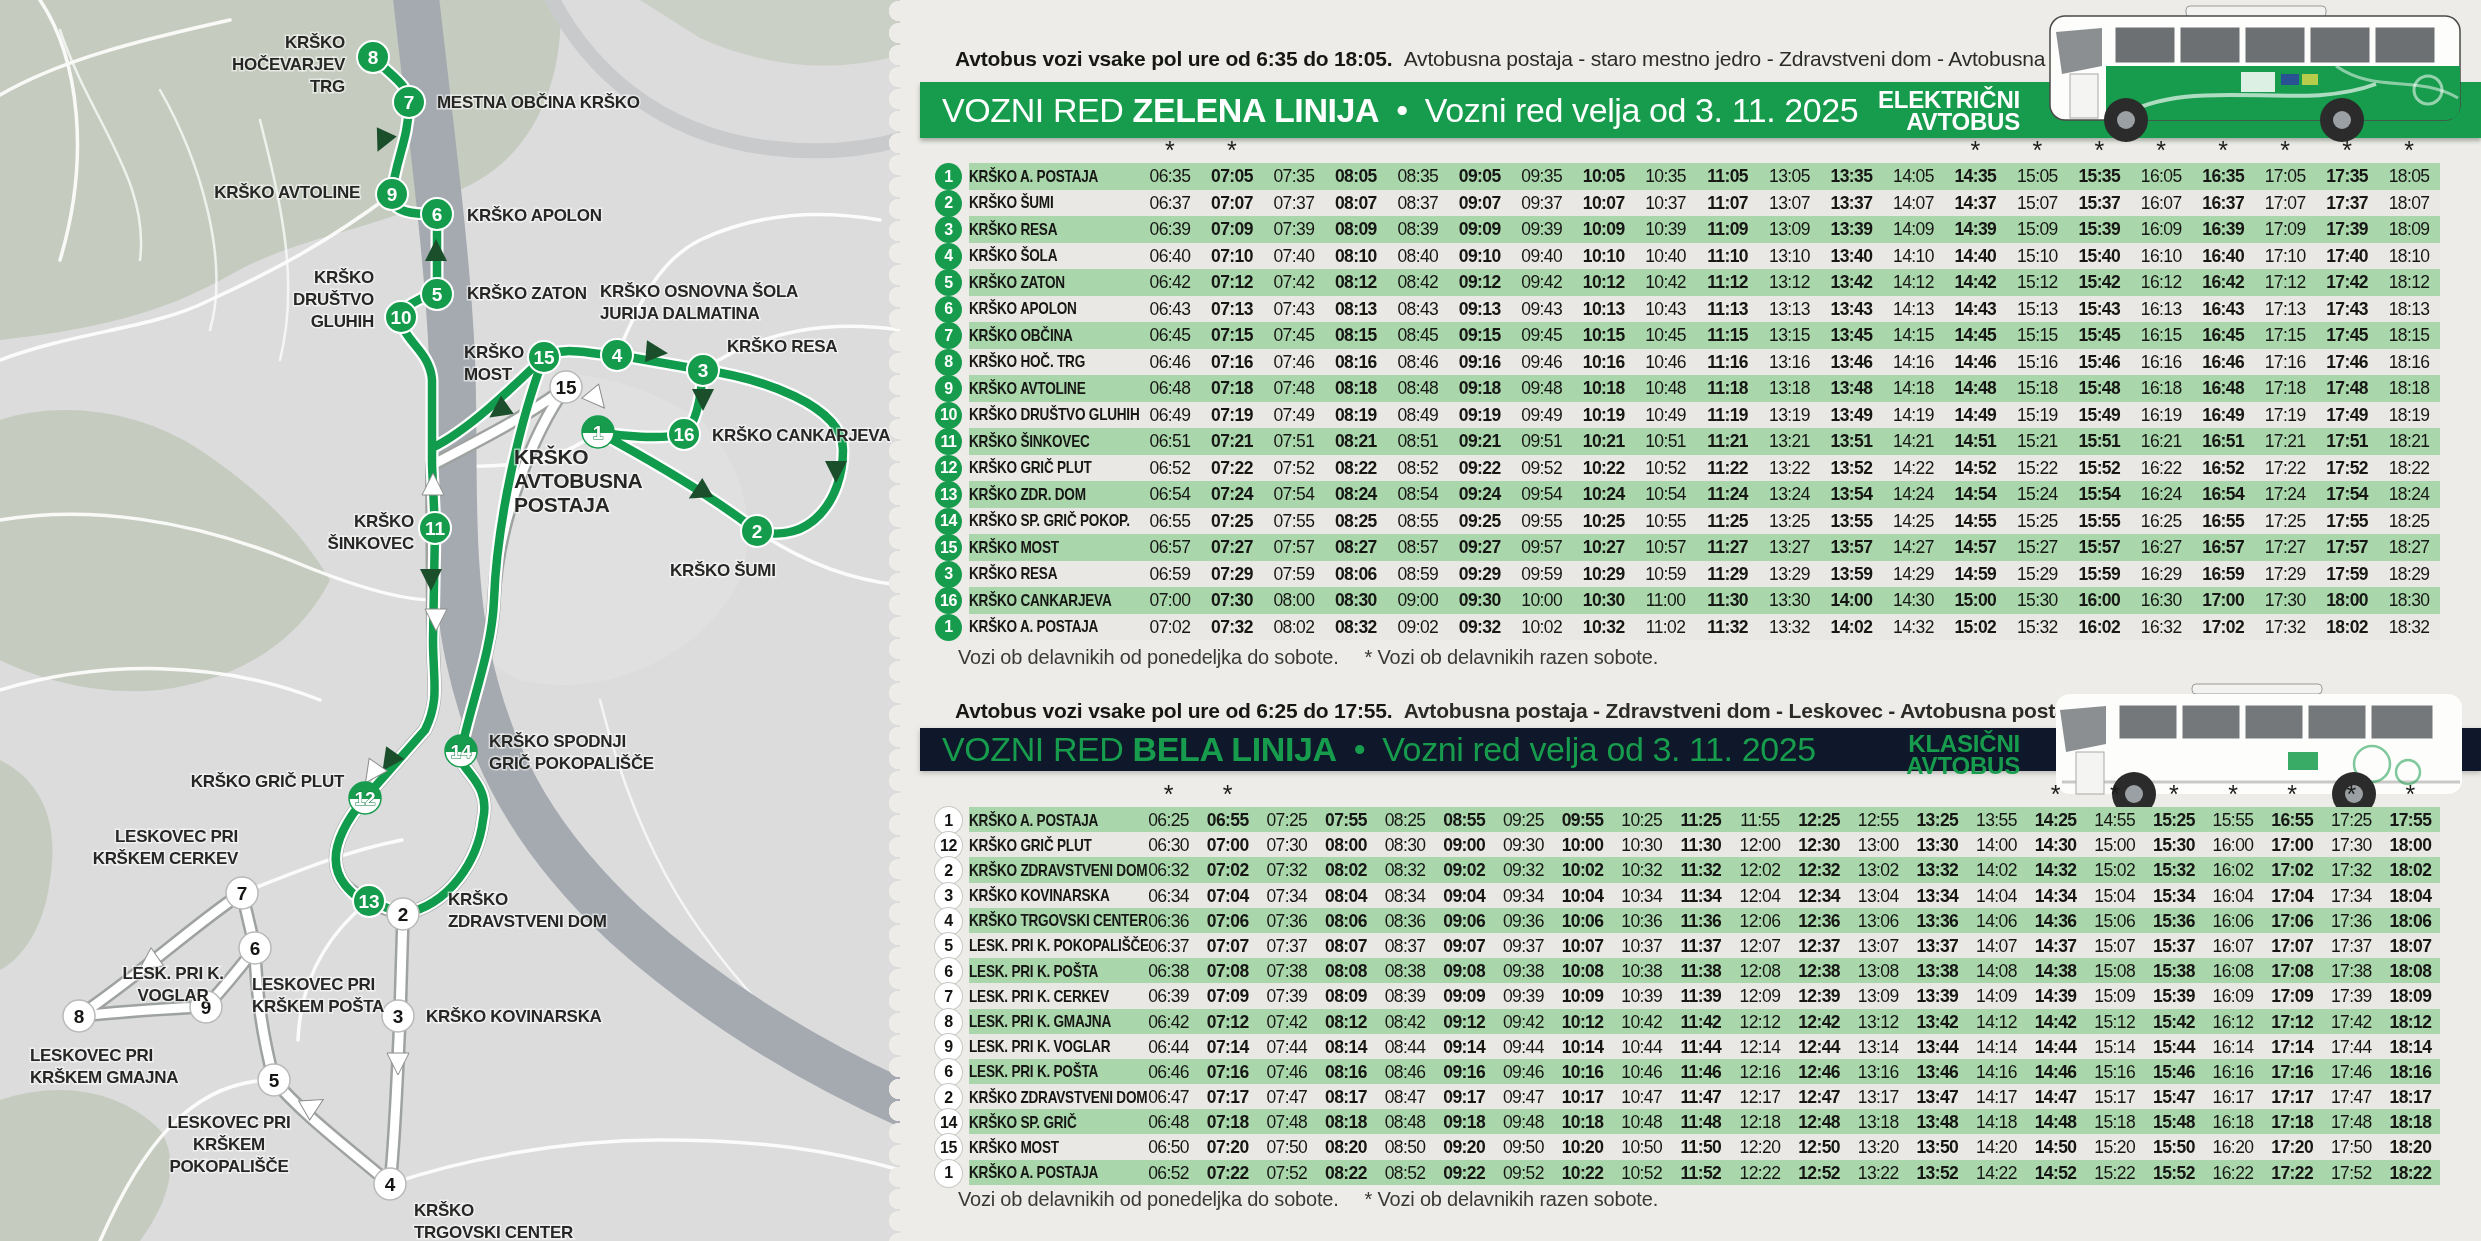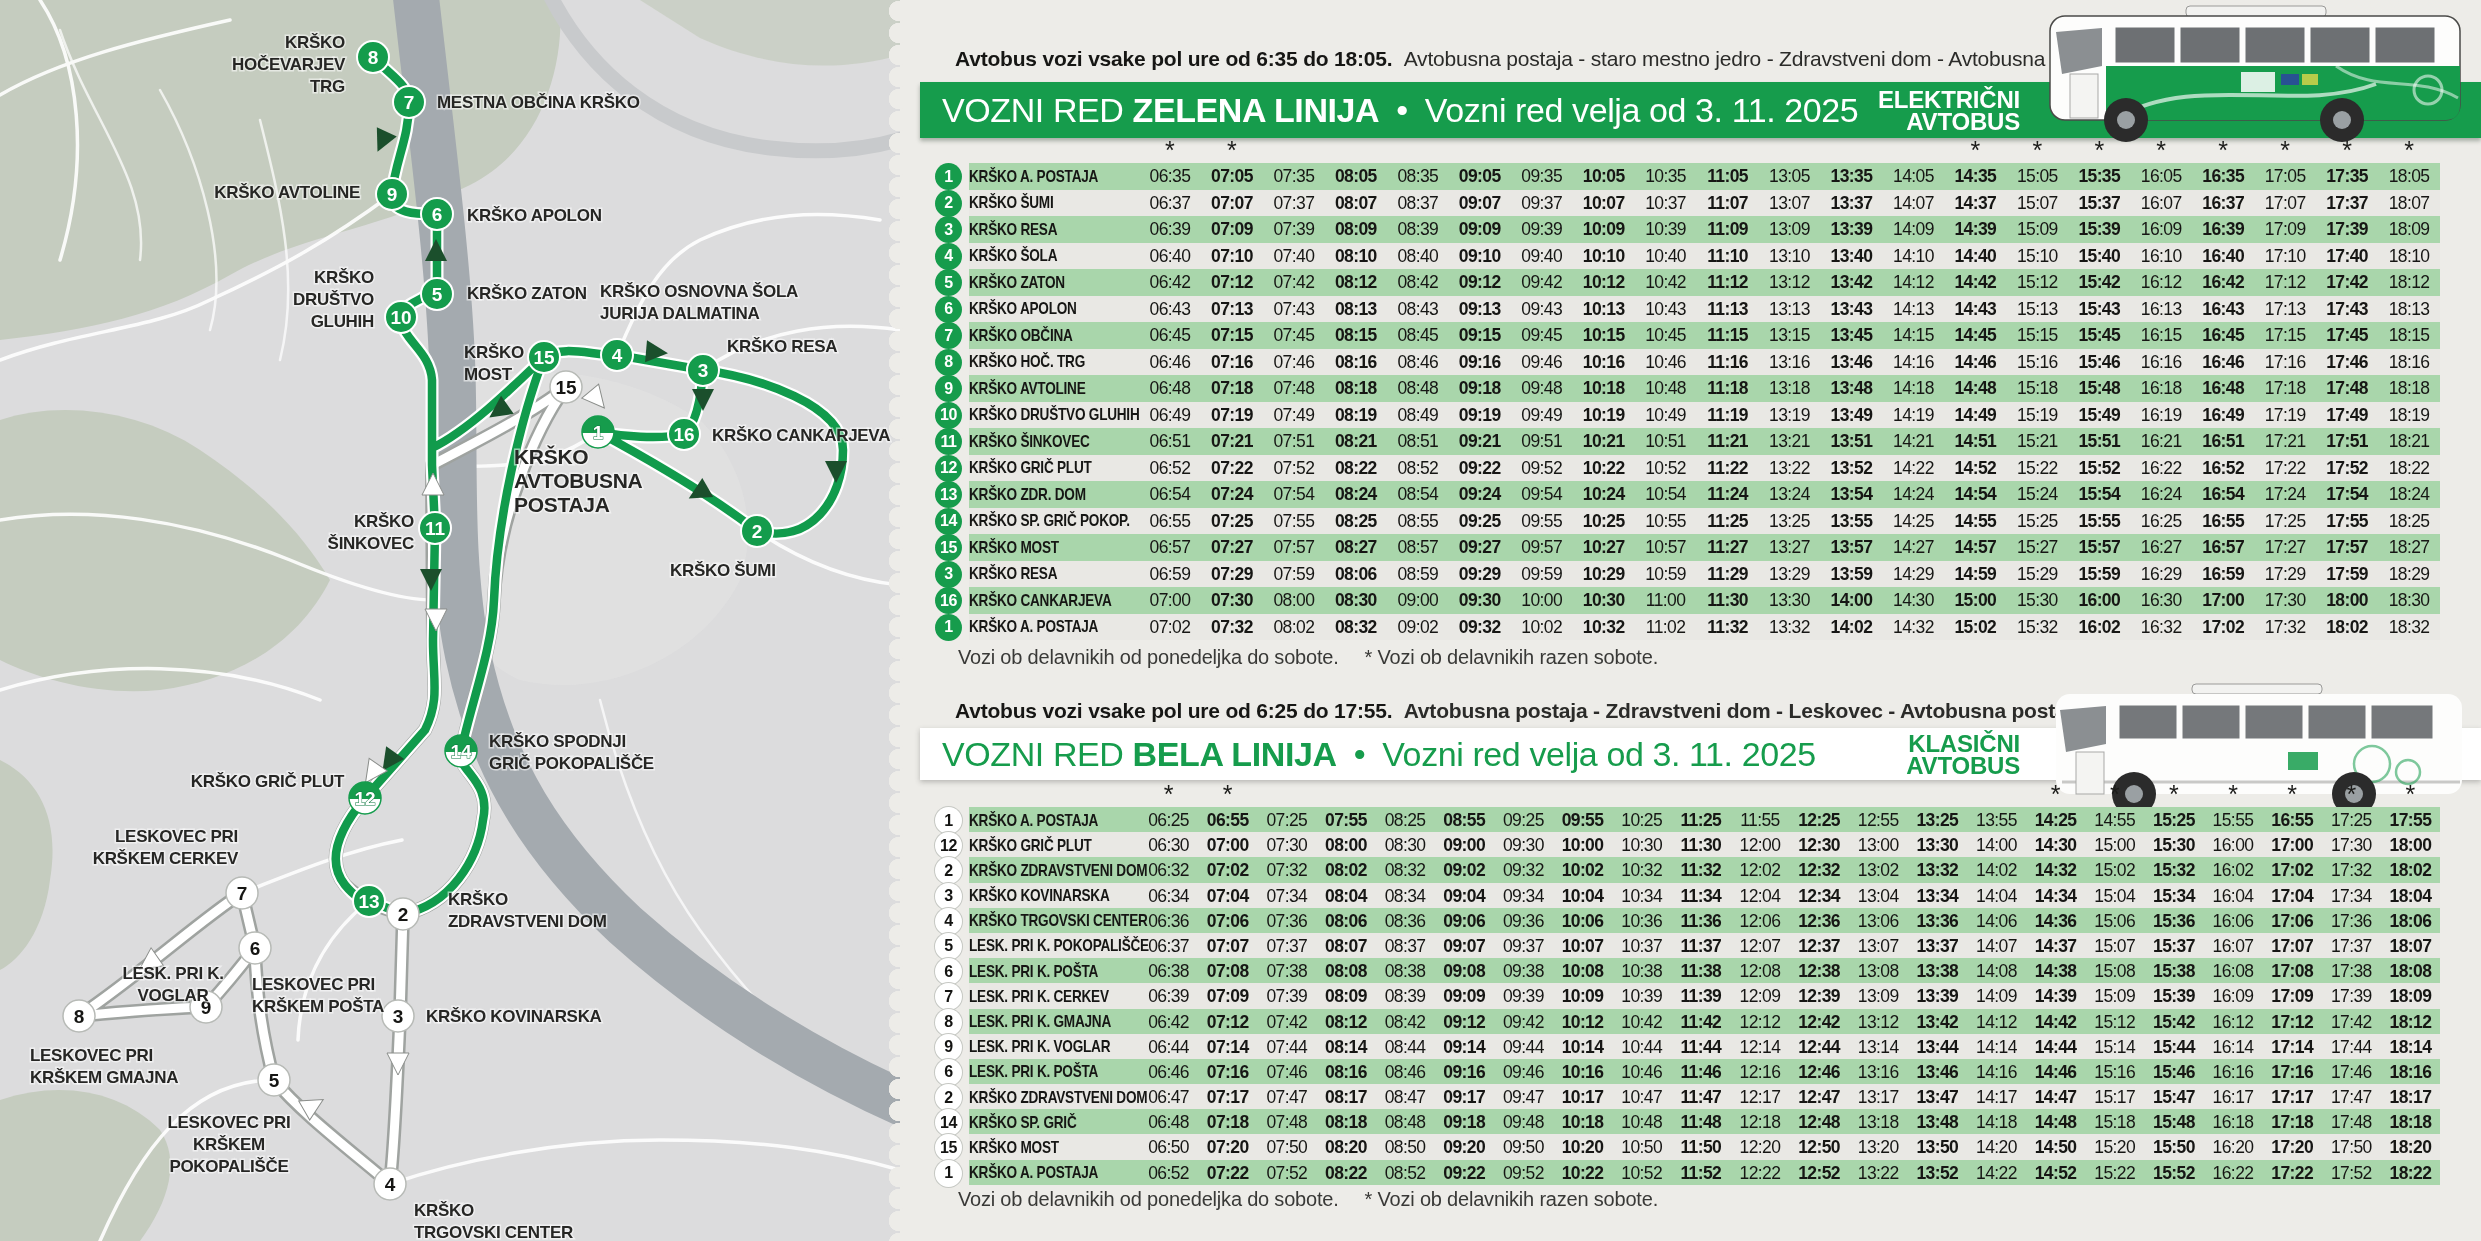--- a/index.html
+++ b/index.html
@@ -9,21 +9,21 @@
   .map{position:absolute;left:0;top:0;width:900px;height:1241px;}
   .scallop{position:absolute;left:884px;top:0;width:20px;height:1241px;
     background:radial-gradient(circle at 15px 11px,#edece8 10px,rgba(0,0,0,0) 10.5px) 0 0/20px 22px repeat-y;}
   
   .desc{position:absolute;left:955px;margin:0;font-size:21px;letter-spacing:-.2px;color:#2b2b29;white-space:nowrap;}
   .desc b{color:#161614;}
   .desc.g{top:47px;} .desc.w{top:699px;font-weight:bold;}
   
   .banner{position:absolute;left:920px;right:0;height:56px;display:flex;align-items:center;}
   .banner.green{top:82px;background:#169c4c;box-shadow:0 3px 4px rgba(40,60,45,.35);color:#fff;}
-  .banner.white{top:728px;height:52px;background:#ffffff;box-shadow:0 2px 5px rgba(60,60,55,.30);color:#169c4c;}
+  .banner.white{top:728px;height:43px;background:#0f172a;box-shadow:0 2px 5px rgba(60,60,55,.30);color:#169c4c;}
   .banner-title{margin-left:22px;font-size:34px;letter-spacing:-.4px;white-space:nowrap;}
   .banner-title .bold{font-weight:700;}
   .banner-title .bullet{padding:0 8px;}
   .bus-type{position:absolute;left:1856px;width:164px;text-align:right;font-weight:700;font-size:24px;line-height:22px;letter-spacing:-.2px;}
   .bus-type.g{top:89px;color:#fff;} .bus-type.w{top:733px;color:#169c4c;}
   .bus{position:absolute;} 
   .bus.e{left:2036px;top:2px;width:432px;height:150px;}
   .bus.c{left:2042px;top:678px;width:424px;height:150px;}
   
   .ttable{position:absolute;left:935px;width:1505px;}

